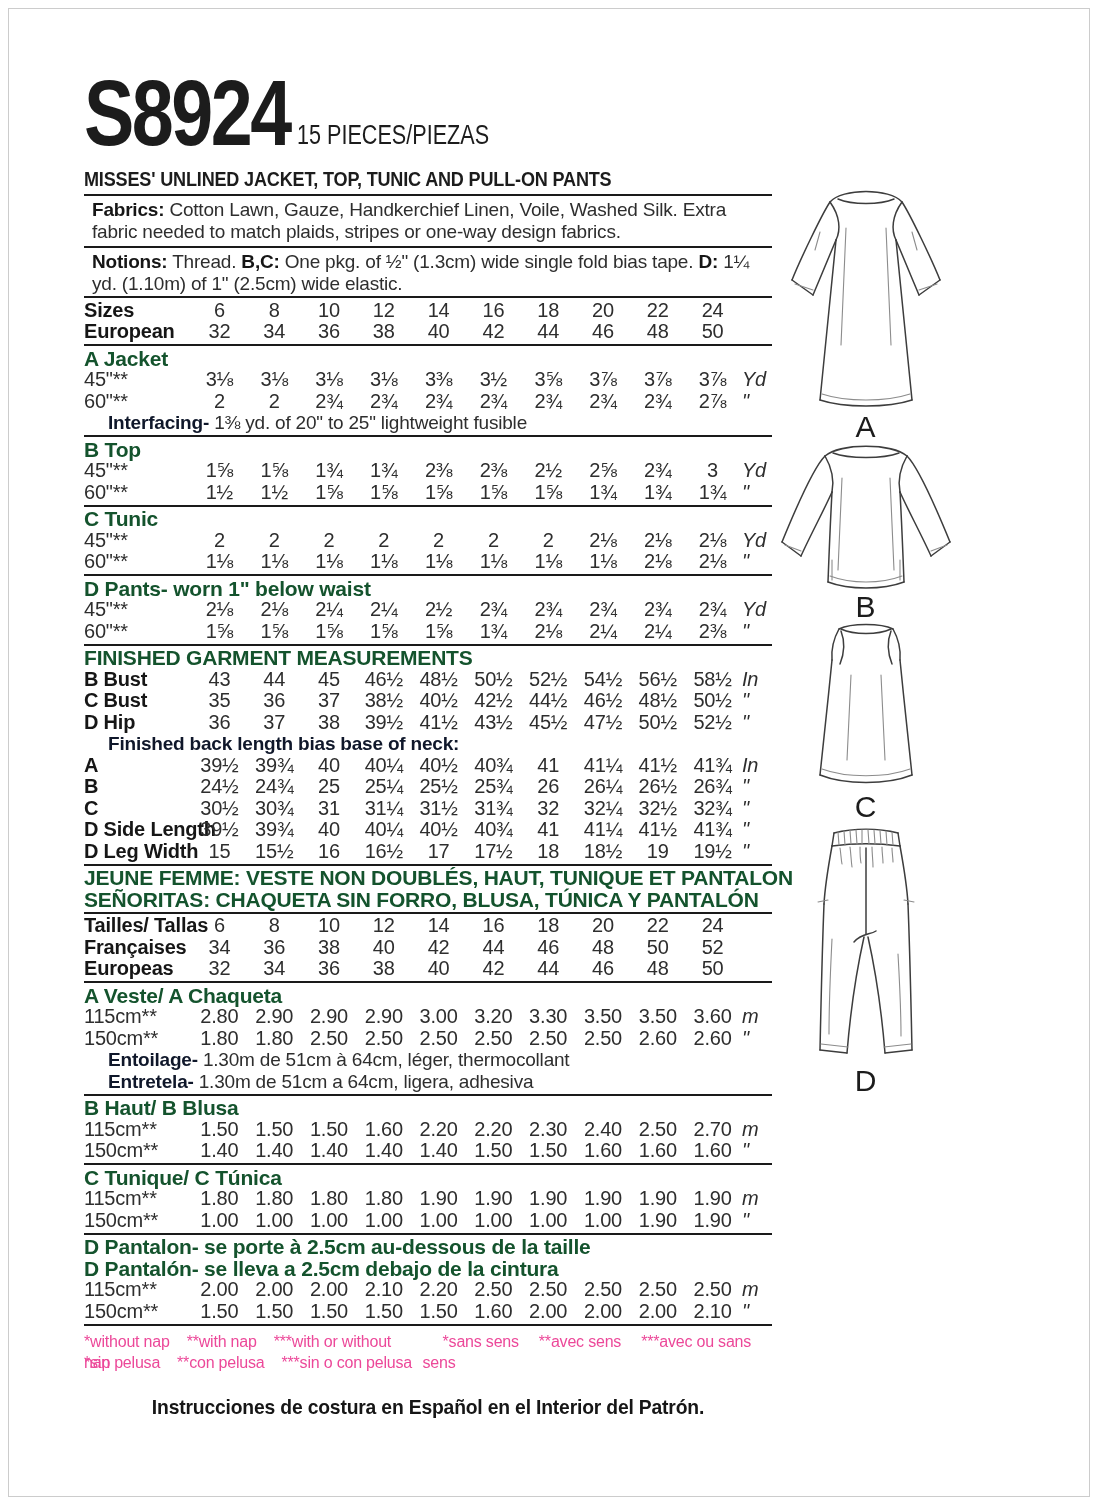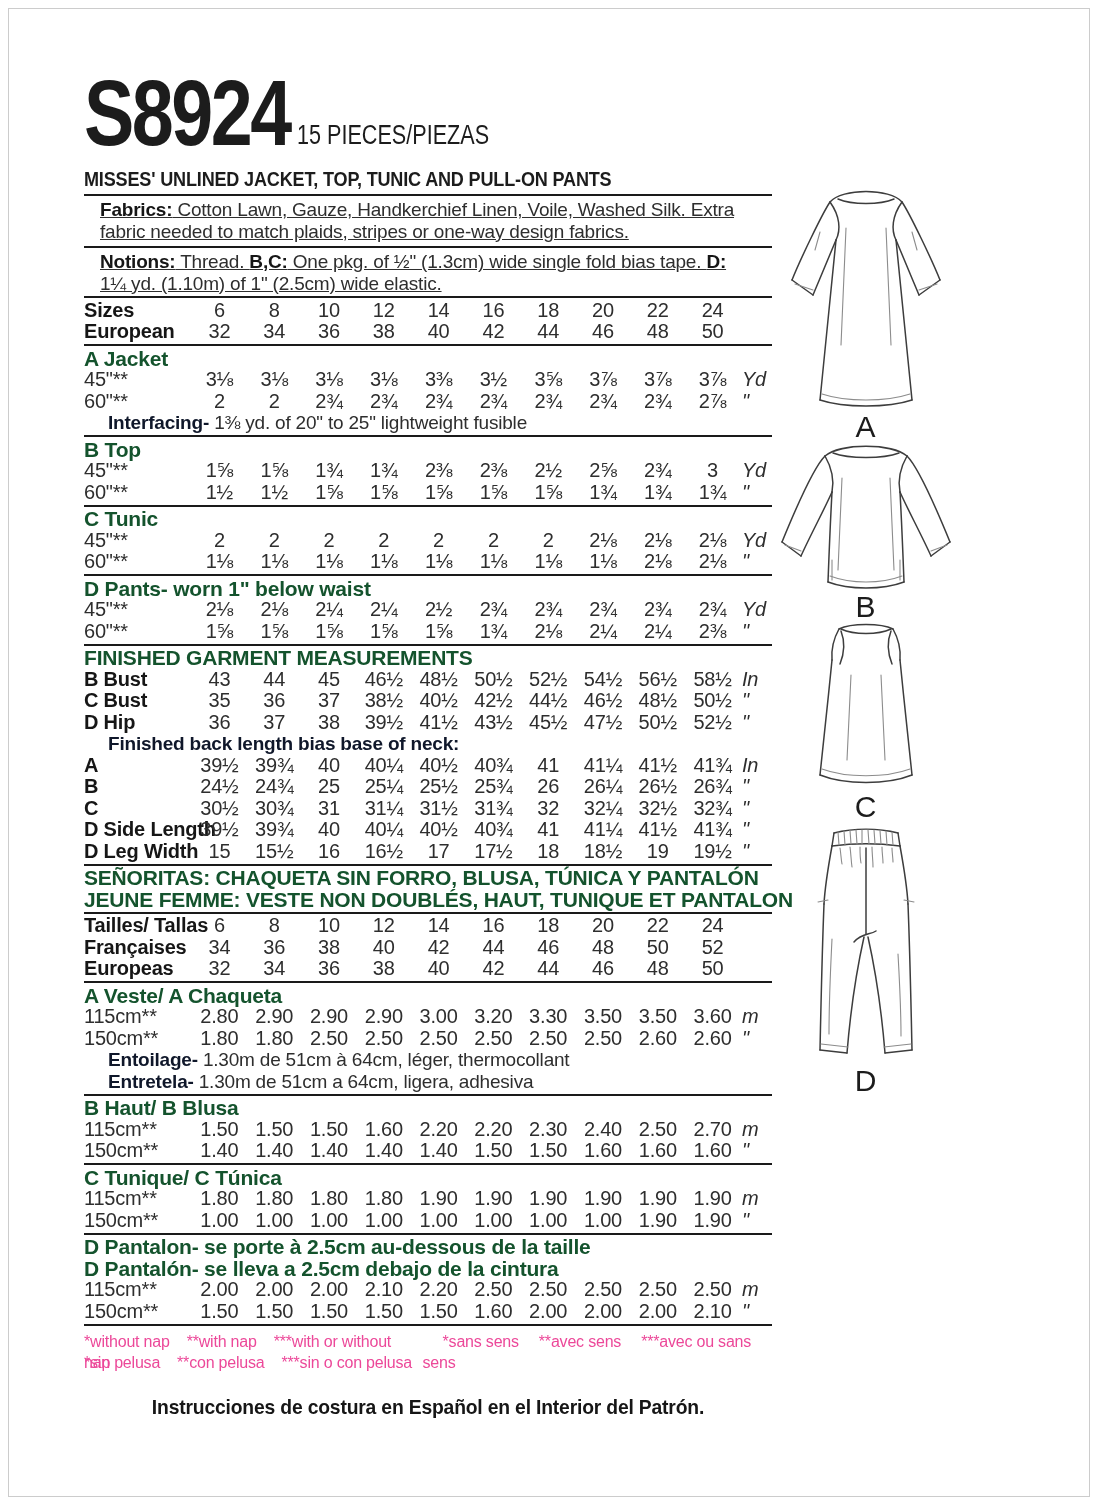--- a/index.html
+++ b/index.html
@@ -11,21 +11,21 @@
   .frame{position:absolute;left:8px;top:8px;width:1080px;height:1487px;border:1px solid #cccccc;pointer-events:none;}
   .content{position:absolute;left:84px;top:56px;width:688px;}
   .brandline{display:flex;align-items:flex-end;height:100px;}
   .brand{font-size:92px;font-weight:700;line-height:0.92;letter-spacing:-3px;color:#1c1c1c;
          transform:scaleX(0.82);transform-origin:left bottom;display:inline-block;white-space:nowrap;}
   .pieces{font-size:27px;font-weight:500;color:#1c1c1c;padding-bottom:5px;margin-left:-38px;
           transform:scaleX(0.8);transform-origin:left bottom;display:inline-block;white-space:nowrap;letter-spacing:0;}
   .doc-title{font-size:21px;font-weight:700;line-height:22px;margin-top:12px;white-space:nowrap;
              transform:scaleX(0.86);transform-origin:left;color:#1c1c1c;}
   .rule{border-top:2px solid #1a1a1a;margin:4px 0 3px 0;height:0;}
-  .para{font-size:19px;line-height:21.5px;margin:1px 16px;color:#2e2e2e;text-decoration:underline;}
+  .para{font-size:19px;line-height:21.5px;margin:1px 8px;color:#2e2e2e;}
   .para b{color:#161616;}
   
   #size-table{margin-top:2px;}
   .t-row{display:grid;grid-template-columns:108px repeat(10,54.8px) 32px;height:21.5px;line-height:21.5px;font-size:20px;}
   .t-row .lab{text-align:left;white-space:nowrap;color:#2e2e2e;}
   .t-row.bold .lab{font-weight:700;color:#161616;}
   .t-row .val{text-align:center;color:#2e2e2e;white-space:nowrap;}
   .t-row .unit{text-align:left;padding-left:2px;color:#2e2e2e;white-space:nowrap;font-style:italic;}
   .t-sec{font-size:21px;font-weight:700;height:21.5px;line-height:21.5px;white-space:nowrap;color:#14532d;}
   .t-note{font-size:19px;height:21.5px;line-height:21.5px;white-space:nowrap;color:#2e2e2e;}
@@ -332,22 +332,22 @@
         <div class="val">16½</div>
         <div class="val">17</div>
         <div class="val">17½</div>
         <div class="val">18</div>
         <div class="val">18½</div>
         <div class="val">19</div>
         <div class="val">19½</div>
         <div class="unit">"</div>
       </div>
       <div class="t-rule"></div>
+      <div class="t-sec">JEUNE FEMME: VESTE NON DOUBLÉS, HAUT, TUNIQUE ET PANTALON</div>
       <div class="t-sec">SEÑORITAS: CHAQUETA SIN FORRO, BLUSA, TÚNICA Y PANTALÓN</div>
-      <div class="t-sec">JEUNE FEMME: VESTE NON DOUBLÉS, HAUT, TUNIQUE ET PANTALON</div>
       <div class="t-rule"></div>
       <div class="t-row bold">
         <div class="lab">Tailles/ Tallas</div>
         <div class="val">6</div>
         <div class="val">8</div>
         <div class="val">10</div>
         <div class="val">12</div>
         <div class="val">14</div>
         <div class="val">16</div>
         <div class="val">18</div>

